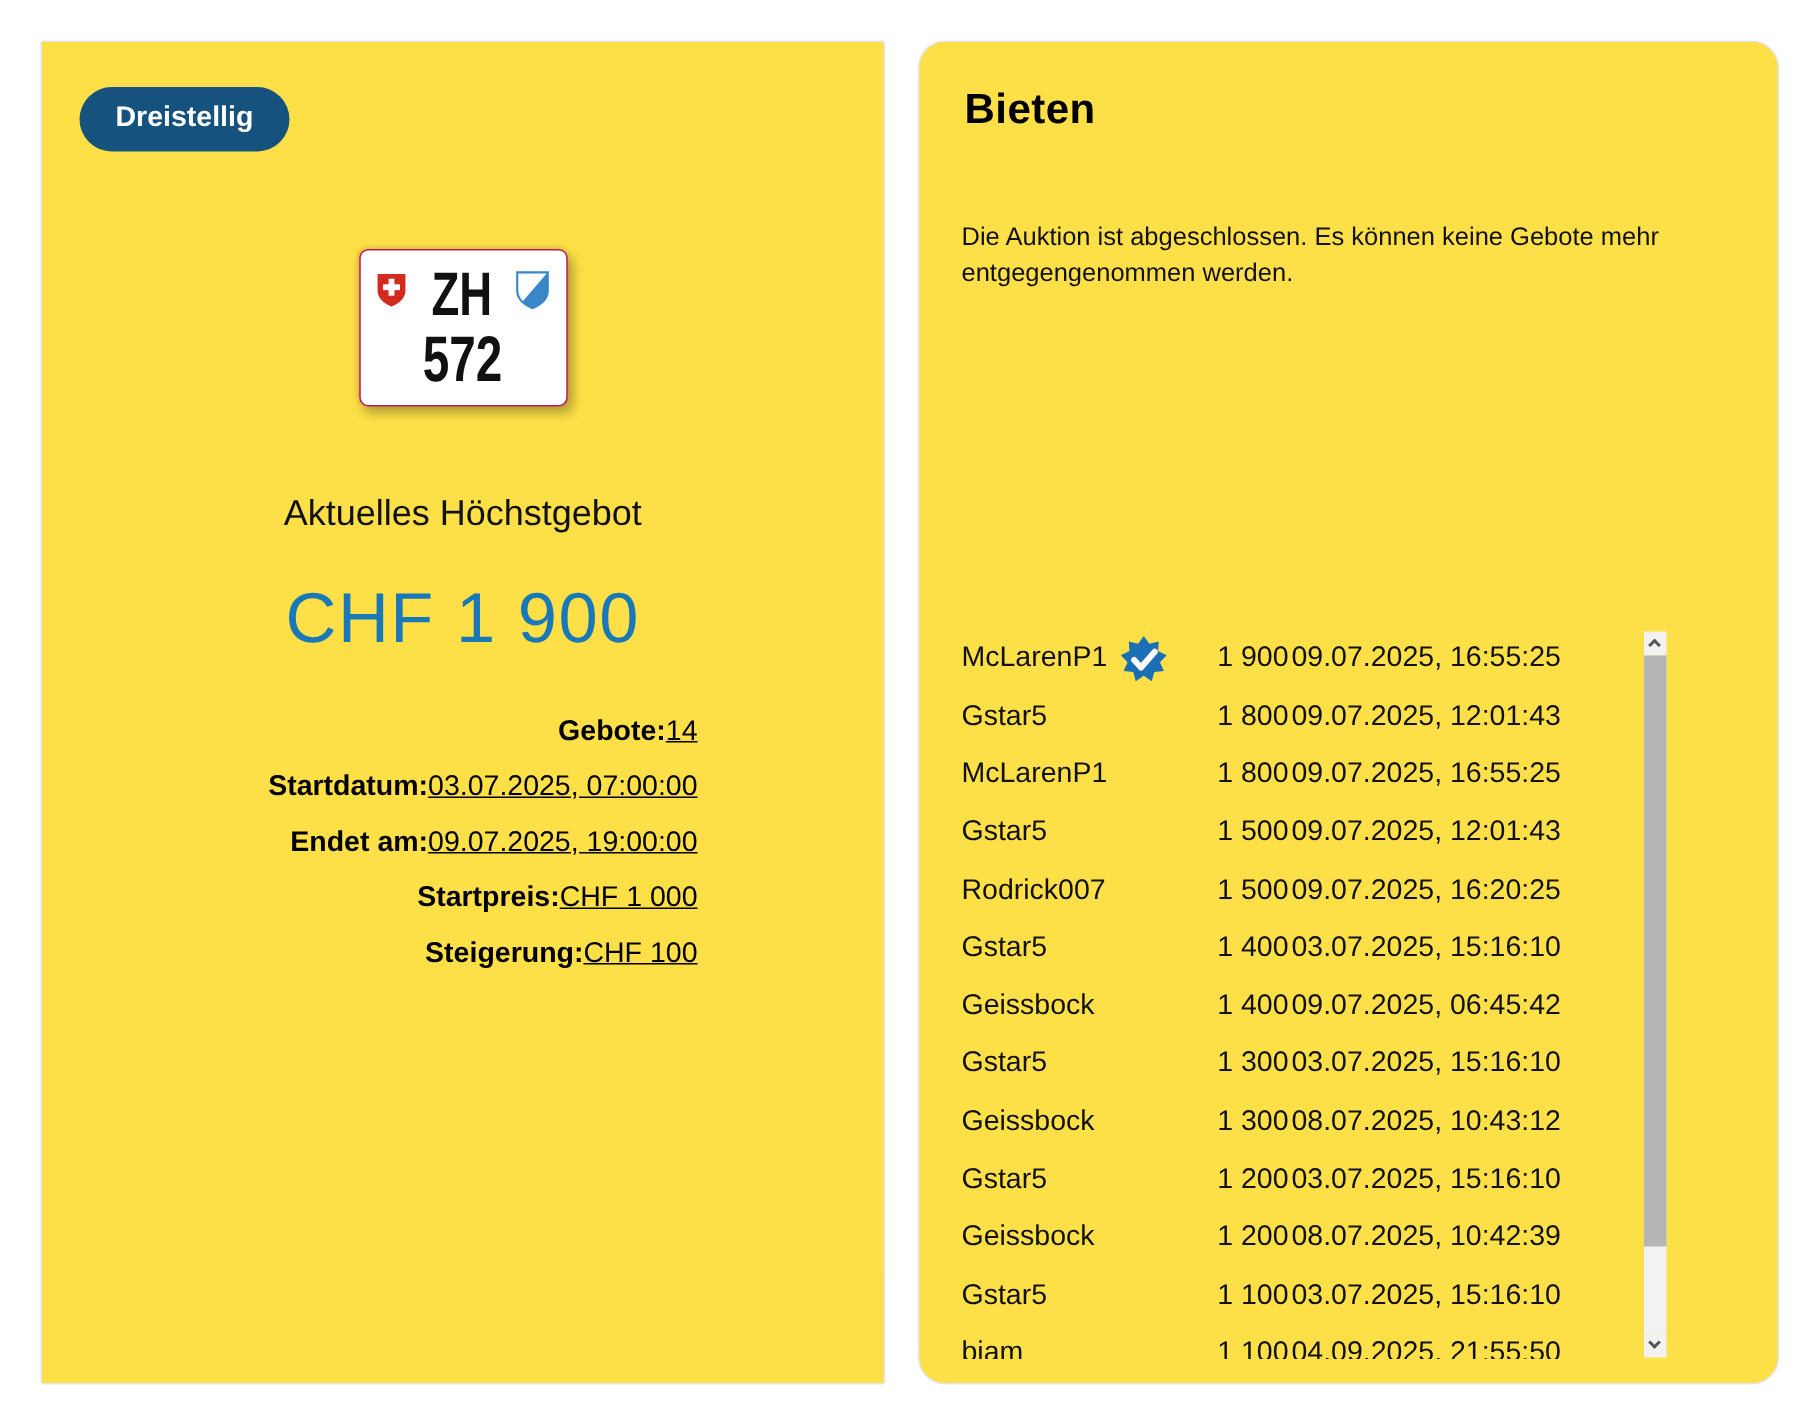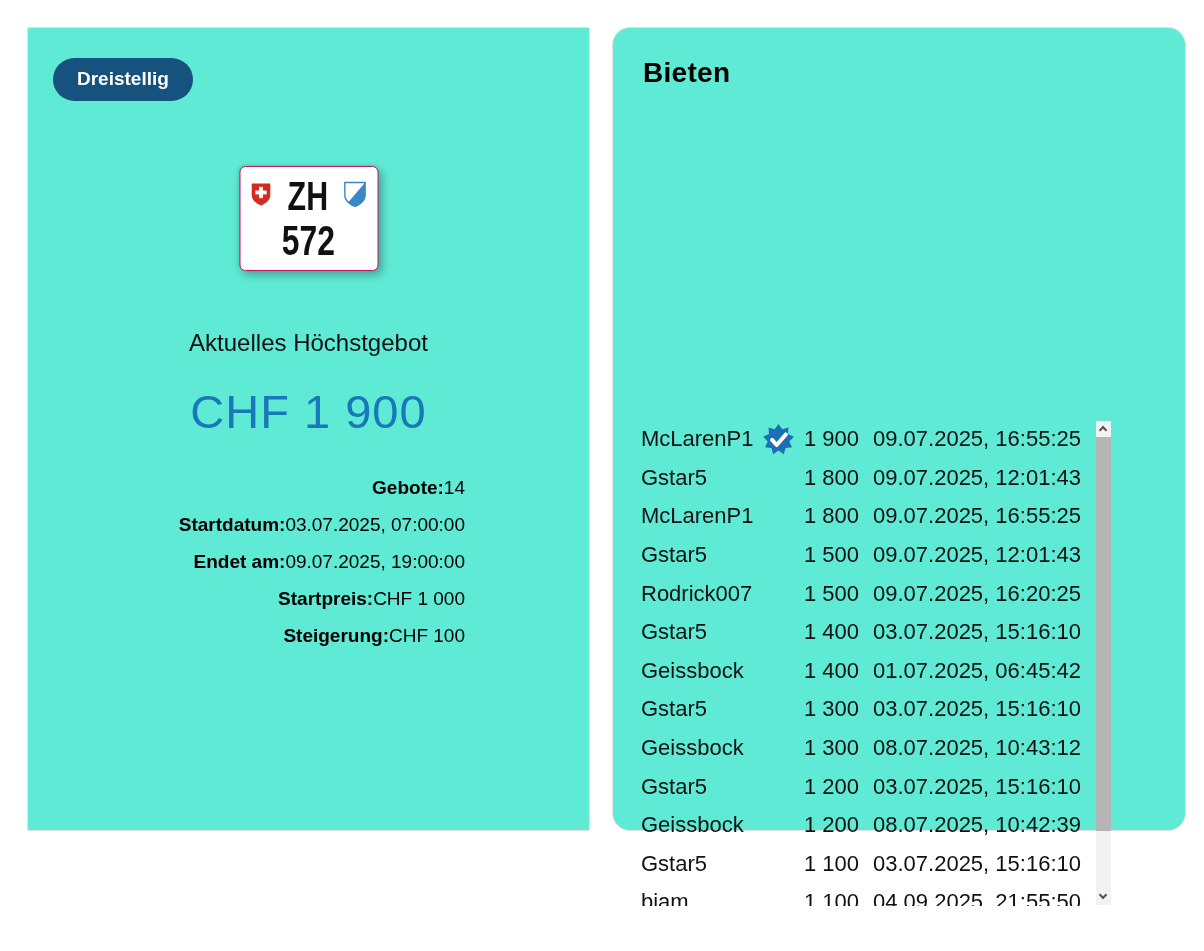--- a/index.html
+++ b/index.html
@@ -2,22 +2,22 @@
 <html style="--accent-blue: #1878b8; --badge-blue: #15537e; --winner-badge-blue: #1a6fb5; --swiss-shield-red: #d52b1e; --zurich-shield-blue: #3a87c8;"><head>
 <meta charset="utf-8">
 <style>
   * { margin:0; padding:0; box-sizing:border-box; }
   html,body {
     width:1204px; height:951px; background:#ffffff;
     font-family:"Liberation Sans", sans-serif; color:#000;
     overflow:hidden; position:relative;
   }
   .panel {
-    position:absolute; top:27px; height:804px;
-    background:#5eead4; border:1px solid #e3e3e3; border-radius:2px;
+    position:absolute; top:27px; height:896px;
+    background:#fde047; border:1px solid #e3e3e3; border-radius:2px;
   }
   .left-panel  { left:27px;  width:563px; }
   .right-panel { left:612px; width:574px;border-radius:18px; }
 
   
   .badge {
     position:absolute; left:25px; top:30px;
     background:var(--badge-blue,#15537e); color:#fff;
     font-size:19px; font-weight:bold;
     padding:10px 24px; border-radius:23px; line-height:1.2;
@@ -41,44 +41,44 @@
     text-align:center; font-size:24px; color:#111;
   }
   .highest-amount {
     position:absolute; top:356px; left:0; width:100%;
     text-align:center; font-size:47px; font-weight:normal;
     letter-spacing:1px; color:var(--accent-blue,#1878b8);
   }
   .details { position:absolute; left:121px; top:441px; width:316px; font-size:19px; }
   .details-row { height:37px; display:flex; justify-content:flex-end; align-items:center; }
   .details-label { font-weight:bold; }
-  .details-value { text-align:right; }
+  .details-value { text-align:right;text-decoration:underline; }
 
   
   .section-title {
     position:absolute; left:30px; font-size:28px; font-weight:bold;
     letter-spacing:0.3px; color:#000;
   }
   .title-bieten { top:29px; }
   .title-verlauf { top:333px; }
   .closed-message {
     position:absolute; left:28px; top:118px; width:494px;
     font-size:17px; line-height:24px; color:#111;
   }
   .bid-list {
     position:absolute; left:28px; top:392px; width:455px; height:486px;
     overflow:hidden;
   }
   .bid-row {
     height:38.6px; display:grid; grid-template-columns:150px 68px auto;
-    align-items:center; font-size:22px; color:#111;
+    align-items:center; font-size:19px; color:#111;
   }
   .bid-bidder { display:flex; align-items:center; gap:6px; white-space:nowrap; }
   .bid-amount { text-align:right; white-space:nowrap; }
-  .bid-time   { padding-left:14px; white-space:nowrap; }
+  .bid-time   { padding-left:2px; white-space:nowrap; }
   .winner-badge { display:none; width:33px; height:33px; flex:0 0 auto; margin-left:2px; }
   .winner-badge.visible { display:block; }
 
   
   .scrollbar {
     position:absolute; left:483px; top:393px; width:15px; height:484px;
     display:flex; flex-direction:column;
   }
   .sb-btn {
     height:16px; background:#f2f2f2; position:relative; cursor:default;
@@ -150,20 +150,21 @@
         <span class="details-value">CHF 100</span>
       </div>
   </div>
 
 </section>
 
 <section class="panel right-panel">
 
   <h2 class="section-title title-bieten">Bieten</h2>
 
+  <p class="closed-message">Die Auktion ist abgeschlossen. Es können keine Gebote mehr entgegengenommen werden.</p>
 
 
   <div class="bid-list">
     <div class="bid-row">
         <span class="bid-bidder">
           <span>McLarenP1</span>
           <svg class="winner-badge visible" viewBox="0 0 36 36">
             <polygon fill="#1a6fb5" points="18,1 22.1,6.7 28.9,5 28.4,12 34.7,15 29.8,20.1 32.7,26.5 25.7,27.2 23.8,34 18,30 12.2,34 10.3,27.2 3.3,26.5 6.2,20.1 1.3,15 7.6,12 7.1,5 13.9,6.7"></polygon>
             <path d="M11 18.5 L16 24 L26 12.5" fill="none" stroke="#fff" stroke-width="4.4" stroke-linecap="round" stroke-linejoin="round"></path>
           </svg>
@@ -210,21 +211,21 @@
         </span>
         <span class="bid-amount">1 400</span>
         <span class="bid-time">03.07.2025, 15:16:10</span>
       </div>
       <div class="bid-row">
         <span class="bid-bidder">
           <span>Geissbock</span>
 
         </span>
         <span class="bid-amount">1 400</span>
-        <span class="bid-time">01.07.2025, 06:45:42</span>
+        <span class="bid-time">09.07.2025, 06:45:42</span>
       </div>
       <div class="bid-row">
         <span class="bid-bidder">
           <span>Gstar5</span>
 
         </span>
         <span class="bid-amount">1 300</span>
         <span class="bid-time">03.07.2025, 15:16:10</span>
       </div>
       <div class="bid-row">

